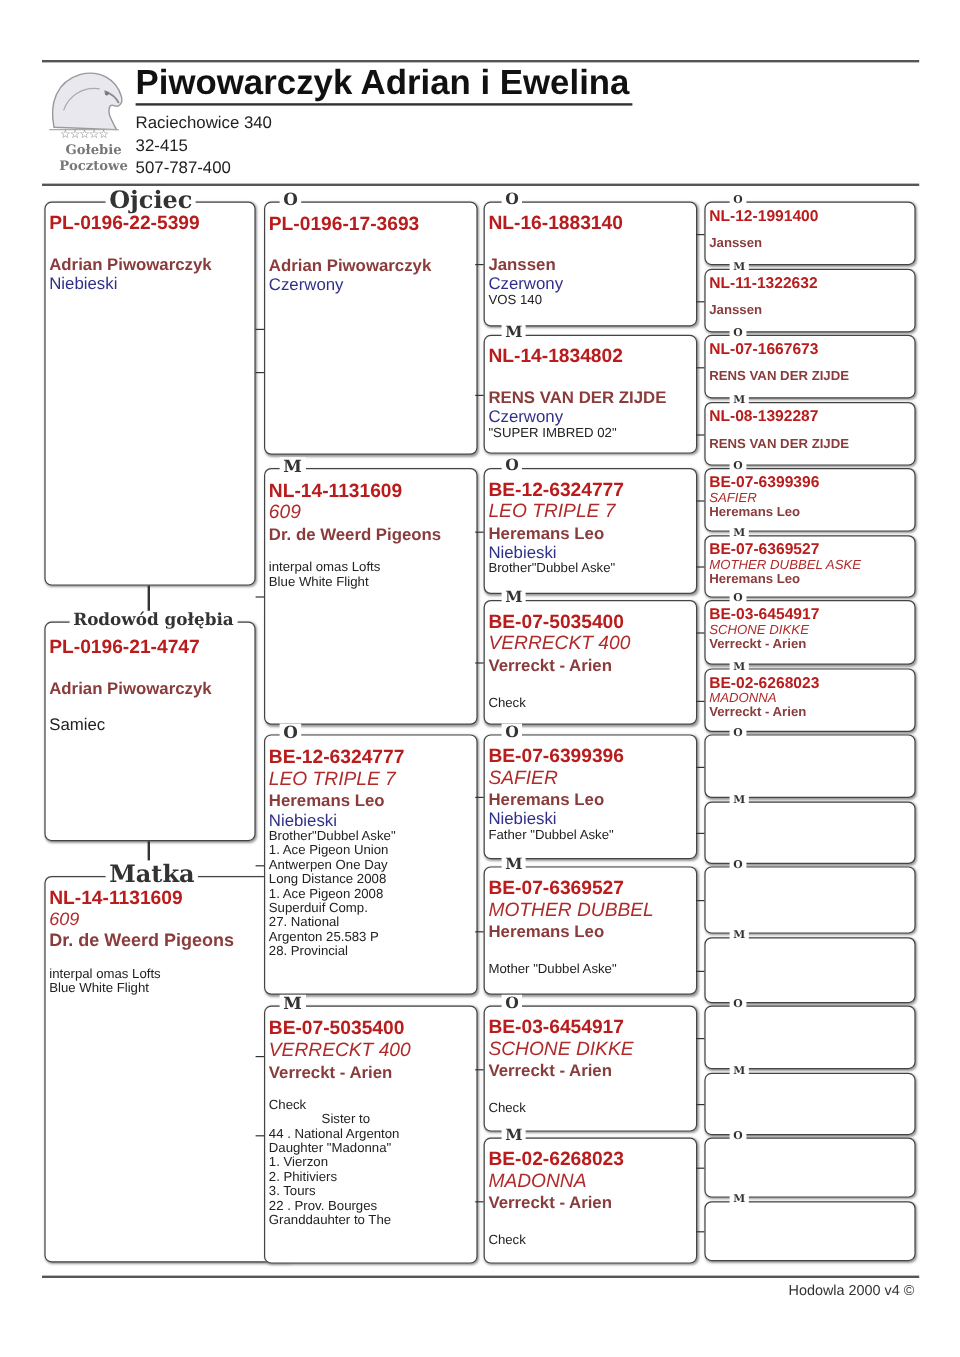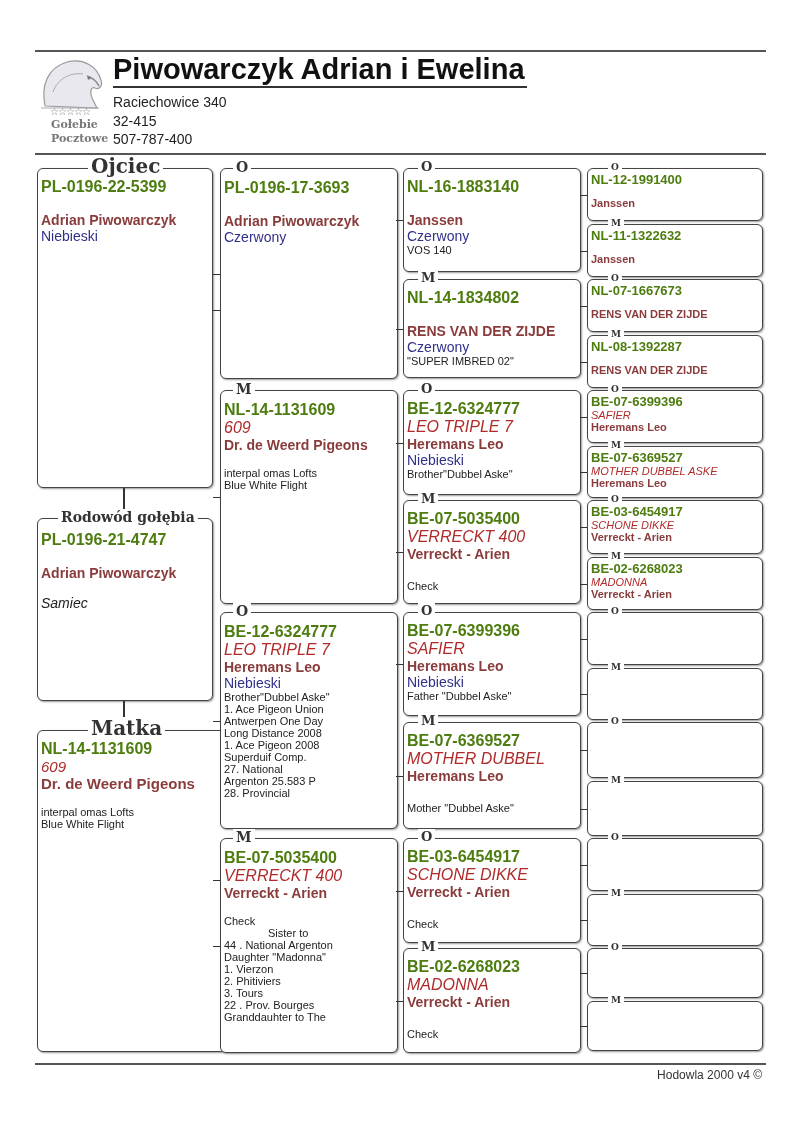--- a/index.html
+++ b/index.html
@@ -1,33 +1,33 @@
 <!DOCTYPE html>
 <html><head>
 <meta charset="utf-8">
 <style>
   html, body { margin: 0; padding: 0; background: #ffffff; }
   body { width: 800px; height: 1131px; position: relative; overflow: hidden; font-family: "Liberation Sans", sans-serif; color: #111; }
   .hr { position: absolute; background: #555; height: 2px; }
   .logo { position: absolute; left: 33px; top: 56px; width: 74px; height: 92px; }
   .logo-stars { position: absolute; left: 0; top: 50px; width: 74px; text-align: center; font-size: 10px; color: #777; letter-spacing: -1px; }
-  .logo-t1, .logo-t2 { position: absolute; left: 18px; width: 74px; text-align: left; font-family: "DejaVu Serif", serif; font-weight: bold; color: #777; font-size: 11px; }
+  .logo-t1, .logo-t2 { position: absolute; left: 8px; width: 74px; text-align: center; font-family: "DejaVu Serif", serif; font-weight: bold; color: #777; font-size: 11px; }
   .logo-t1 { top: 62px; }
   .logo-t2 { top: 76px; }
   .title { position: absolute; left: 113px; top: 52px; font-size: 29px; font-weight: bold; color: #111; border-bottom: 2px solid #333; line-height: 34px; padding-right: 2px; }
   .addr { position: absolute; left: 113px; font-size: 14px; color: #222; }
 
   .box { position: absolute; border: 1.5px solid #444; border-radius: 6px; box-shadow: 1px 1px 2px #999; background: #fff; box-sizing: border-box; }
   .legend { position: absolute; top: -10px; background: #fff; padding: 0 3px; font-family: "DejaVu Serif", serif; font-weight: bold; color: #333; line-height: 16px; }
   .legend.big { font-size: 20px; top: -14px; line-height: 22px; }
   .legend.mid { font-size: 14px; top: -10px; }
   .legend.sm { font-size: 13px; top: -10px; }
   .legend.xs { font-size: 9px; top: -7px; line-height: 10px; }
   .content { position: absolute; left: 3px; right: 3px; top: 6px; }
-  .ring { font-weight: bold; color: #4d7c0f; }
+  .ring { font-weight: bold; color: #b91c1c; }
   .c1 .ring, .c2 .ring { font-size: 16px; }
   .c3 .ring { font-size: 16px; }
   .c4 .ring { font-size: 14px; }
   .owner { font-weight: bold; color: #8a3c3c; }
   .name { font-style: italic; color: #b02a2a; }
   .color { color: #30308a; }
   .note { color: #222; }
   .line { position: absolute; background: #333; }
   .footer { position: absolute; right: 38px; top: 1068px; font-size: 12px; color: #333; }
 </style>
@@ -68,21 +68,21 @@
 
 <div class="line" style="left:123px; top:488px; width:2px; height:30px;"></div>
 
 <div class="box c1" style="left:37px; top:518px; width:176px; height:183px;">
   <div class="legend mid" style="left:20px;">Rodowód gołębia</div>
   <div class="content" style="top:12px;">
     <div class="ring">PL-0196-21-4747</div>
     <div style="height:16px;"></div>
     <div class="owner" style="font-size:14px;">Adrian Piwowarczyk</div>
     <div style="height:14px;"></div>
-    <div class="note" style="font-size:14px;font-style:italic;">Samiec</div>
+    <div class="note" style="font-size:14px;">Samiec</div>
   </div>
 </div>
 
 <div class="line" style="left:123px; top:701px; width:2px; height:29px;"></div>
 
 <div class="box c1" style="left:37px; top:730px; width:208px; height:322px;">
   <div class="legend big" style="left:50px;">Matka</div>
   <div class="content" style="top:9px;">
     <div class="ring">NL-14-1131609</div>
     <div class="name" style="font-size:15px;">609</div>

